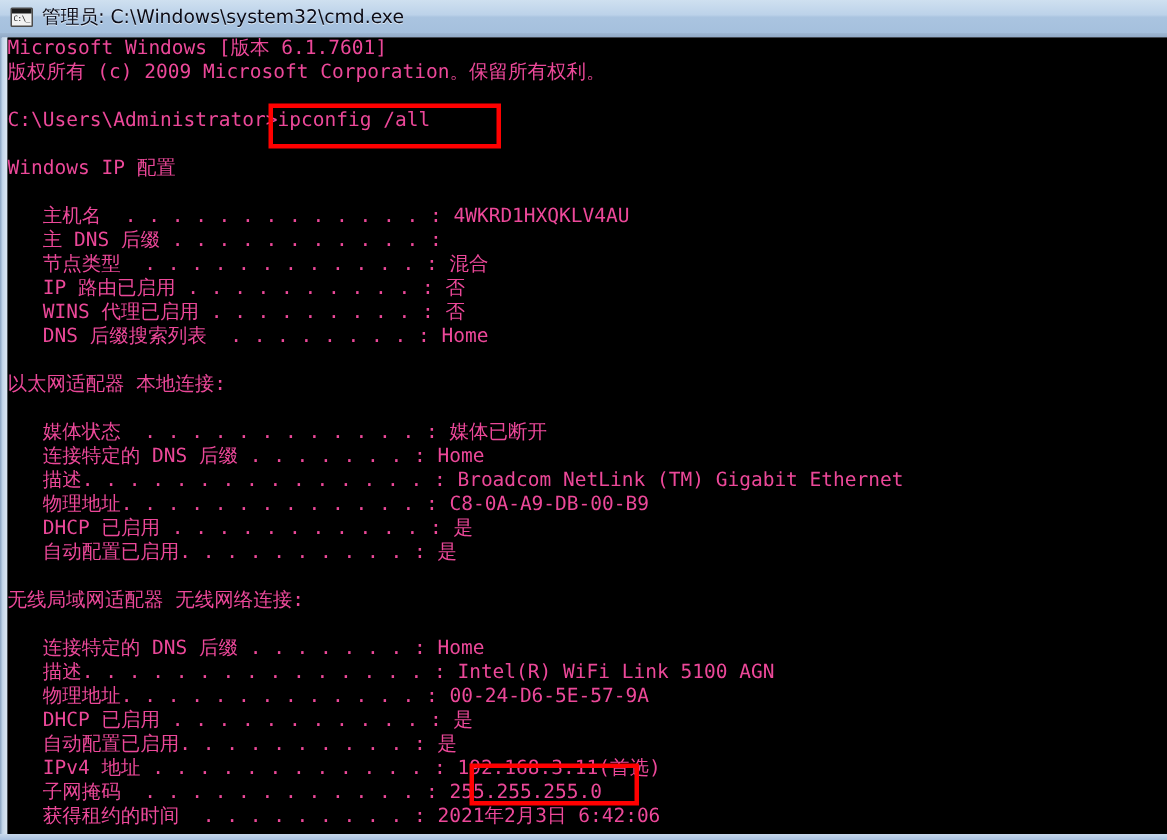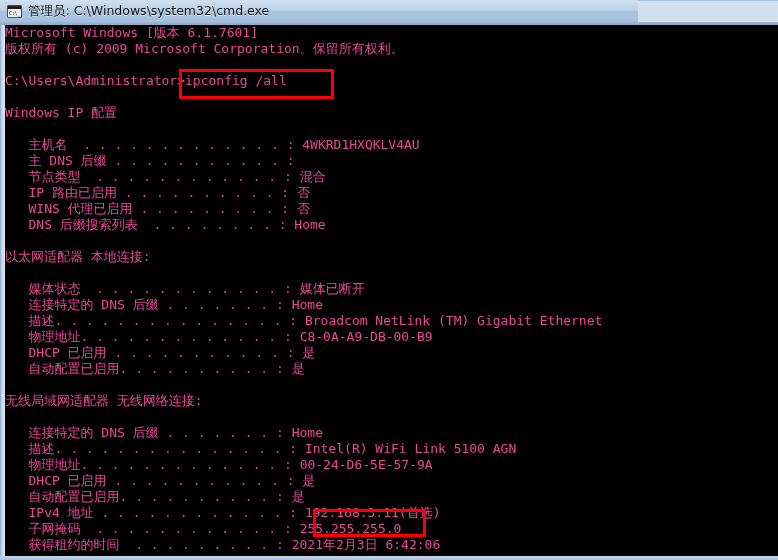--- a/index.html
+++ b/index.html
@@ -11,21 +11,21 @@
   #app{ position:relative; width:778px; height:560px; overflow:hidden; }
 
   
   .win-frame{
     position:absolute; left:0; top:0; width:778px; height:560px;
     background:linear-gradient(to bottom,#d3e0ef 0%,#c2d5ea 40%,#b3c9e3 55%,#a9c2e0 100%);
     border-left:1px solid #8aa4c2;
     border-top:1px solid #a8c0da;
   }
   .titlebar{
-    position:absolute; left:0; top:0; width:638px; height:22px;
+    position:absolute; left:0; top:0; width:778px; height:22px;
     display:flex; align-items:center; gap:6px; padding-left:7px;
     background:linear-gradient(to bottom,#cfe0f0 0%,#bcd2e9 45%,#aac4e0 52%,#a5c0dd 100%);
   }
   .title-sep{
     position:absolute; left:0; top:22px; width:778px; height:3px;
     background:linear-gradient(to bottom,#9fb7d2 0%,#8fa8c6 100%);
   }
   .cmd-icon{
     width:15px; height:13px; background:#f2f2f2;
     border:1px solid #4b4b4b; border-radius:1px;

